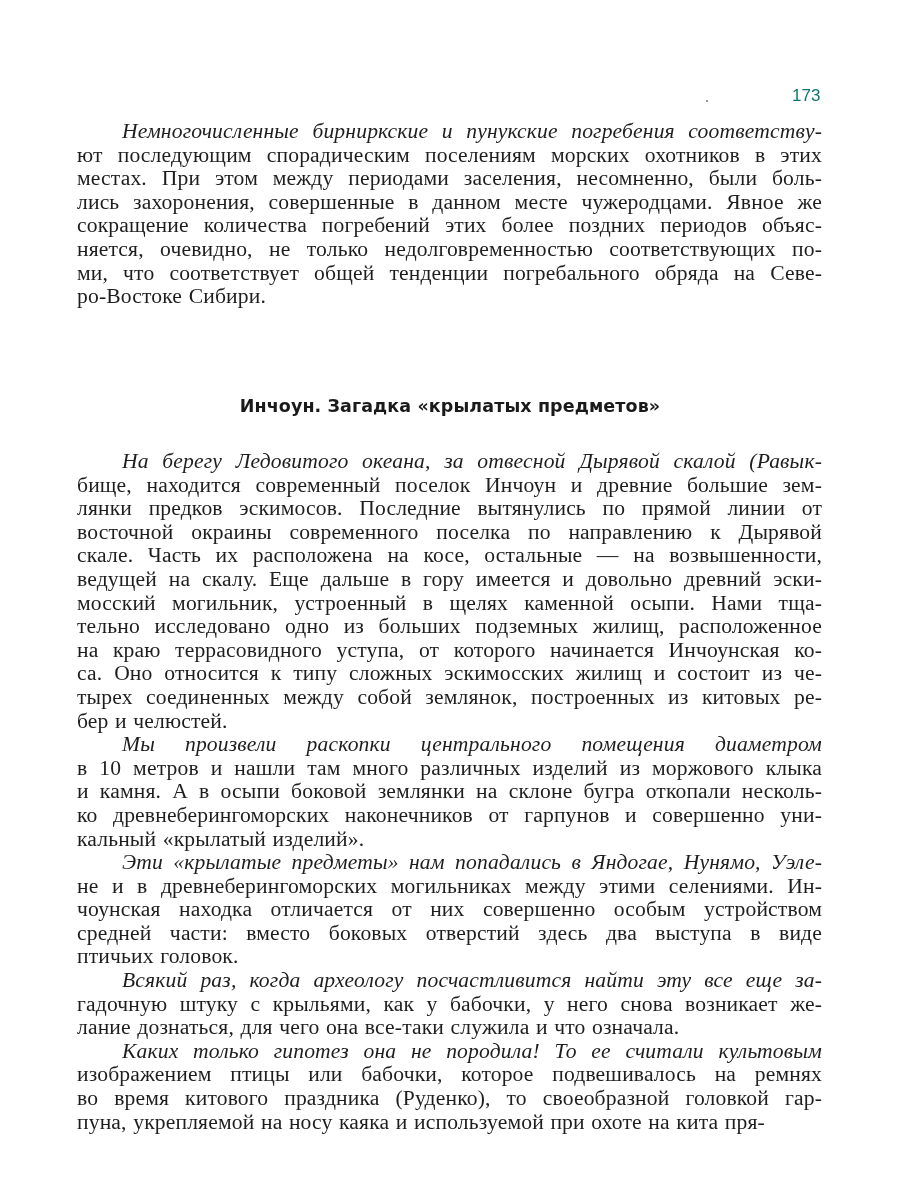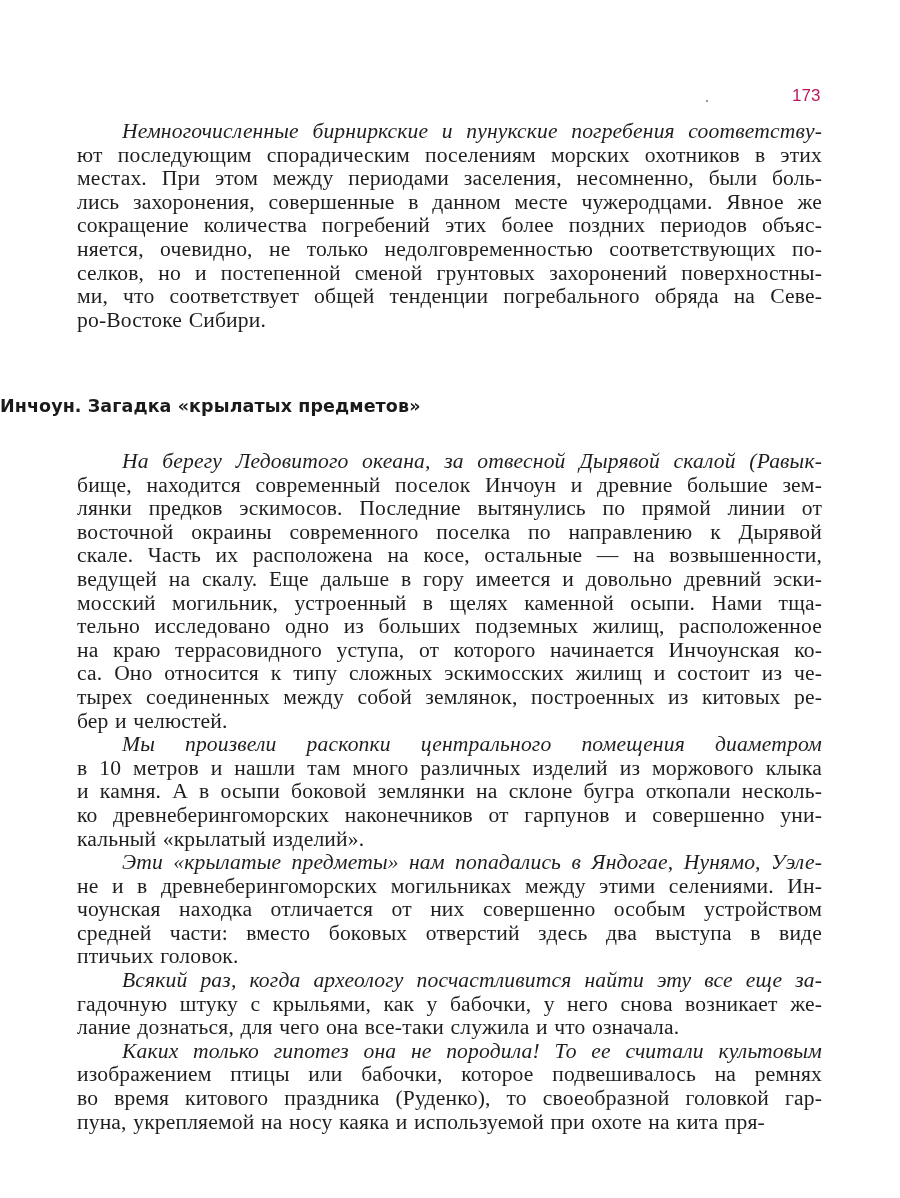--- a/index.html
+++ b/index.html
@@ -13,21 +13,21 @@
     position: relative;
     overflow: hidden;
     color: #1e1e1e;
   }
   .page-number {
     position: absolute;
     top: 86px;
     left: 792px;
     font-family: "Liberation Sans", sans-serif;
     font-size: 17px;
-    color: #be185d;
+    color: #0f766e;
   }
   .stray-dot {
     position: absolute;
     top: 100px;
     left: 706px;
     width: 2px;
     height: 2px;
     background: #777;
     border-radius: 50%;
   }
@@ -55,21 +55,21 @@
   .text-block .line.indent {
     padding-left: 45px;
     font-style: italic;
   }
   #block-1 { top: 120px; }
   .section-heading {
     position: absolute;
     top: 396px;
     left: 0;
     width: 900px;
-    text-align: left;
+    text-align: center;
     font-family: "DejaVu Sans", sans-serif;
     font-weight: bold;
     font-size: 17.5px;
     color: #1a1a1a;
     letter-spacing: 0.1px;
   }
   #block-2 { top: 450px; }
 </style>
 </head>
 <body>
@@ -77,21 +77,20 @@
 <div class="page-number">173</div>
 <div class="stray-dot"></div>
 
 <div id="block-1" class="text-block">
     <span class="line indent">Немногочисленные бирниркские и пунукские погребения соответству-</span>
     <span class="line">ют последующим спорадическим поселениям морских охотников в этих</span>
     <span class="line">местах. При этом между периодами заселения, несомненно, были боль-</span>
     <span class="line">лись захоронения, совершенные в данном месте чужеродцами. Явное же</span>
     <span class="line">сокращение количества погребений этих более поздних периодов объяс-</span>
     <span class="line">няется, очевидно, не только недолговременностью соответствующих по-</span>
-    <span class="line">селков, но и постепенной сменой грунтовых захоронений поверхностны-</span>
     <span class="line">ми, что соответствует общей тенденции погребального обряда на Севе-</span>
     <span class="line last">ро-Востоке Сибири.</span>
   </div>
 
 <div class="section-heading">Инчоун. Загадка «крылатых предметов»</div>
 
 <div id="block-2" class="text-block">
     <div>
       <span class="line indent">На берегу Ледовитого океана, за отвесной Дырявой скалой (Равык-</span>
       <span class="line">бище, находится современный поселок Инчоун и древние большие зем-</span>

